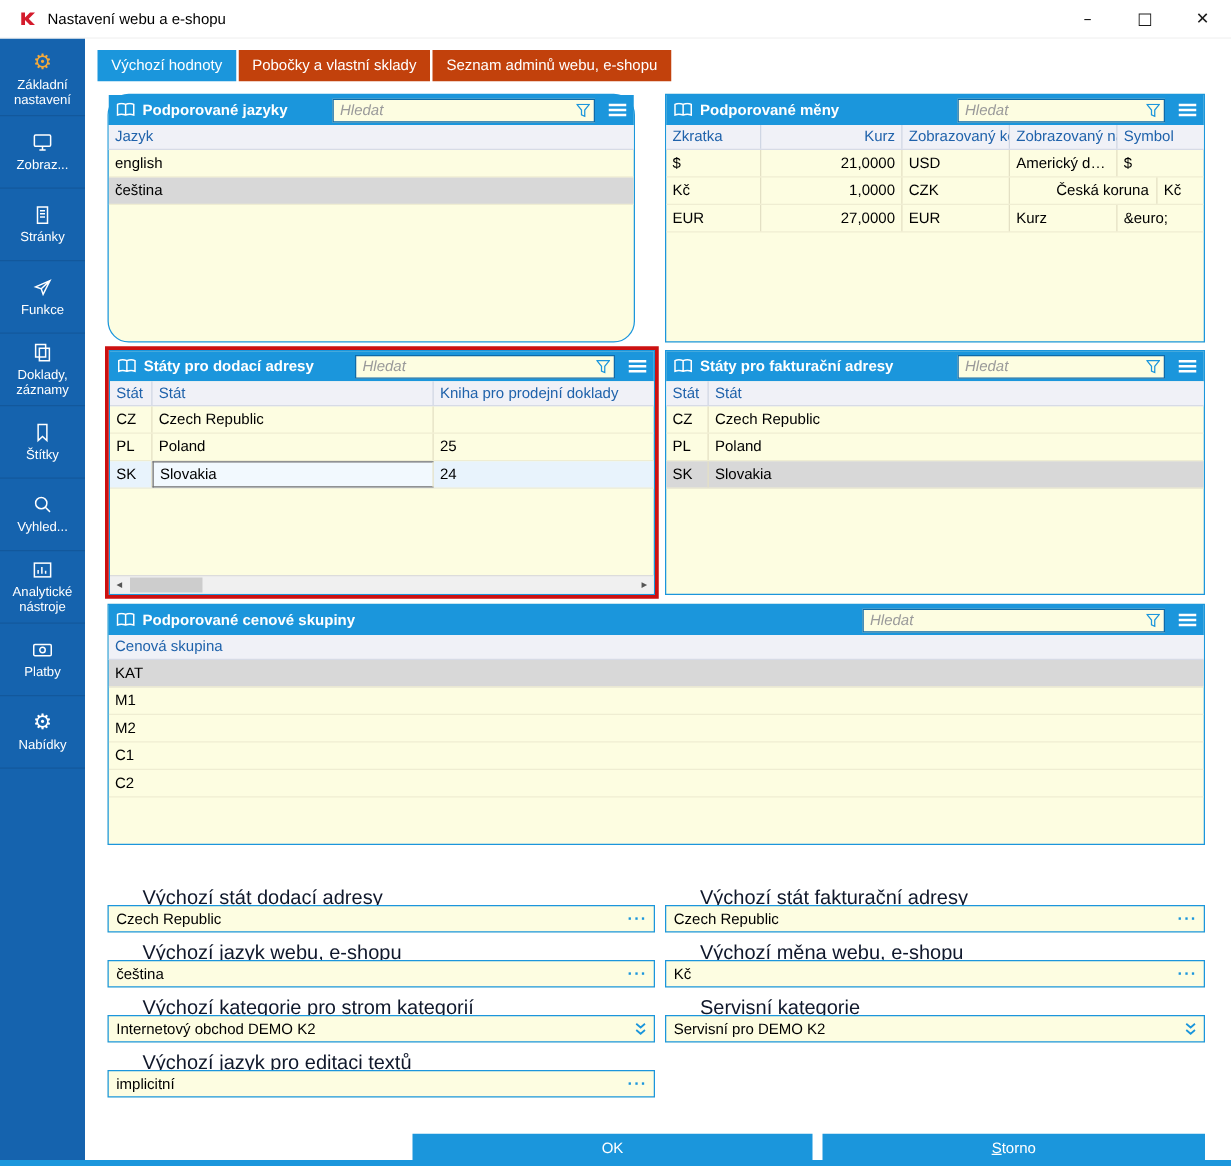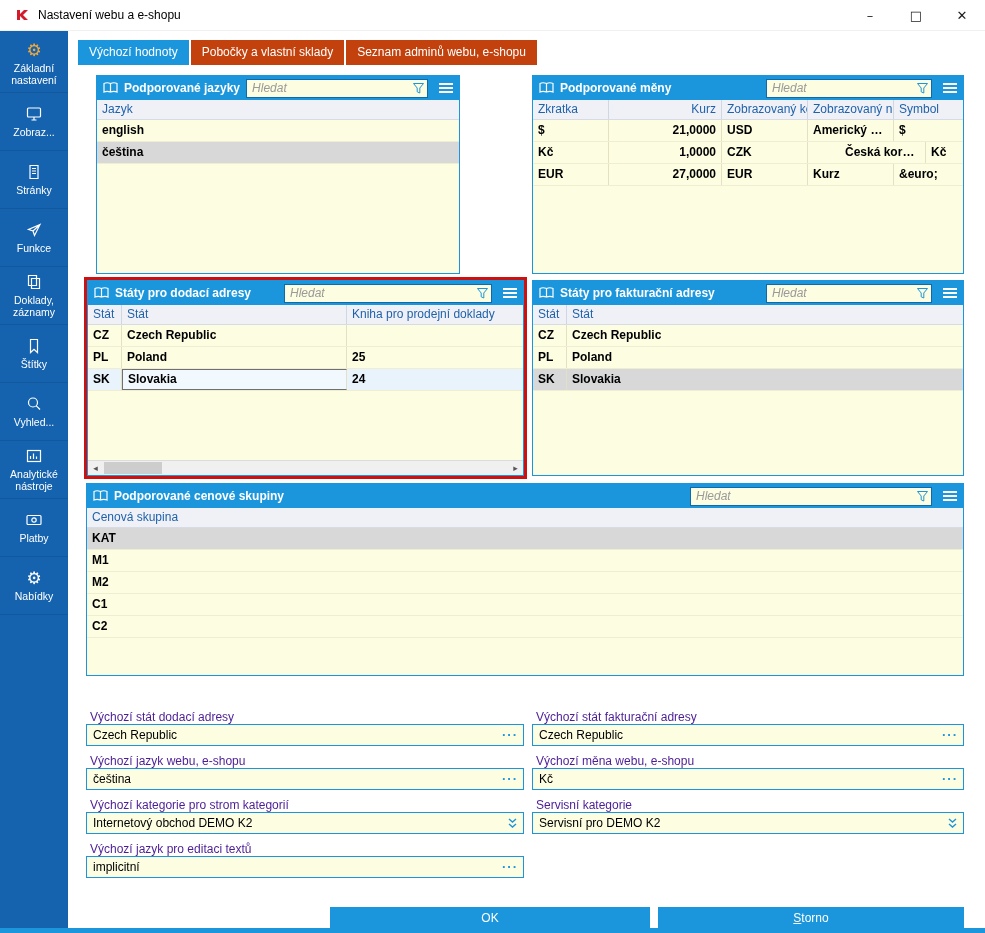--- a/index.html
+++ b/index.html
@@ -46,35 +46,35 @@
     justify-content:center; align-items:center; gap:2px; }
   .hamburger i { display:block; width:14px; height:2px; background:#fff; }
   
   .grid-header { display:flex; height:20px; min-height:20px; background:#f0f1f7; color:#1f62ab;
     border-bottom:1px solid #d7dbe6; }
   .grid-header .col { padding:0 5px; line-height:19px; white-space:nowrap; overflow:hidden; }
   .grid-header.vlines .col { border-right:1px solid #cfd6e4; }
   .grid-header.vlines .col:last-child { border-right:none; }
   .grid-body { flex:1; overflow:hidden; }
   .grid-row { display:flex; height:22px; border-bottom:1px solid #efedd2; }
-  .grid-row .cell { padding:0 5px; line-height:21px; white-space:nowrap; overflow:hidden; text-overflow:ellipsis;font-weight:bold; }
+  .grid-row .cell { padding:0 5px; line-height:21px; white-space:nowrap; overflow:hidden; text-overflow:ellipsis; }
   .grid-row.vlines .cell { border-right:1px solid #e3e0c4; }
   .grid-row.vlines .cell:last-child { border-right:none; }
   .grid-row.selected { background:#d8d8d8; }
   .grid-row.current { background:#e8f3fc; }
   .cell.focus { border:1px solid #707070; line-height:19px; background:#f2f9fe; }
   .num { text-align:right; }
   
   .hscroll { height:15px; min-height:15px; background:#f0f0f0; border-top:1px solid #dcdcdc; position:relative; }
   .hscroll .arrow { position:absolute; top:0; width:15px; height:100%; display:flex; align-items:center;
     justify-content:center; color:#555; font-size:9px; font-family:"DejaVu Sans",sans-serif; }
   .arrow.left { left:0; } .arrow.right { right:0; }
   .hscroll .thumb { position:absolute; left:16px; top:1px; width:58px; height:12px; background:#cdcdcd; }
   
-  .field-label { position:absolute; color:#4c1d95; font-size:12px; white-space:nowrap; }
+  .field-label { position:absolute; color:#0f172a; font-size:16px; white-space:nowrap;margin-left:24px; }
   .field { position:absolute; height:22px; border:1px solid #1b96dc; background:#fdfde1;
     display:flex; align-items:center; padding:0 5px 0 6px; }
   .field-value { flex:1; white-space:nowrap; overflow:hidden; }
   .field-btn { color:#1b96dc; font-weight:bold; font-size:13px; letter-spacing:1px; line-height:10px; }
   .drop-icon { display:flex; }
   
   .btn { position:absolute; height:21px; background:#1b96dc; color:#fff; display:flex;
     align-items:center; justify-content:center; font-size:12px; }
   .btn span { display:block; }
   .storno-label::first-letter { text-decoration:underline; }
@@ -183,21 +183,21 @@
 </div>
 
 <div class="main">
 
   <div class="tabstrip">
     <div class="tab active">Výchozí hodnoty</div>
     <div class="tab">Pobočky a vlastní sklady</div>
     <div class="tab">Seznam adminů webu, e-shopu</div>
   </div>
 
-  <div class="panel" style="left:28px;top:44px;width:364px;height:199px;">
+  <div class="panel" style="left:18px;top:44px;width:422px;height:199px;border-radius:17px;">
     <div class="panel-header">
       <span class="book-icon">
         <svg width="15" height="12" viewBox="0 0 15 12" fill="none" stroke="#fff" stroke-width="1.2">
             <path d="M1 1.5Q4 0 7.5 1.5 11 0 14 1.5V10Q11 8.8 7.5 10 4 8.8 1 10ZM7.5 1.5V10"></path>
           </svg>
       </span>
       <span class="panel-title">Podporované jazyky</span>
       <span class="search-box" style="width:210px;">
         <input class="search-input" placeholder="Hledat" style="">
         <span class="funnel-icon">

